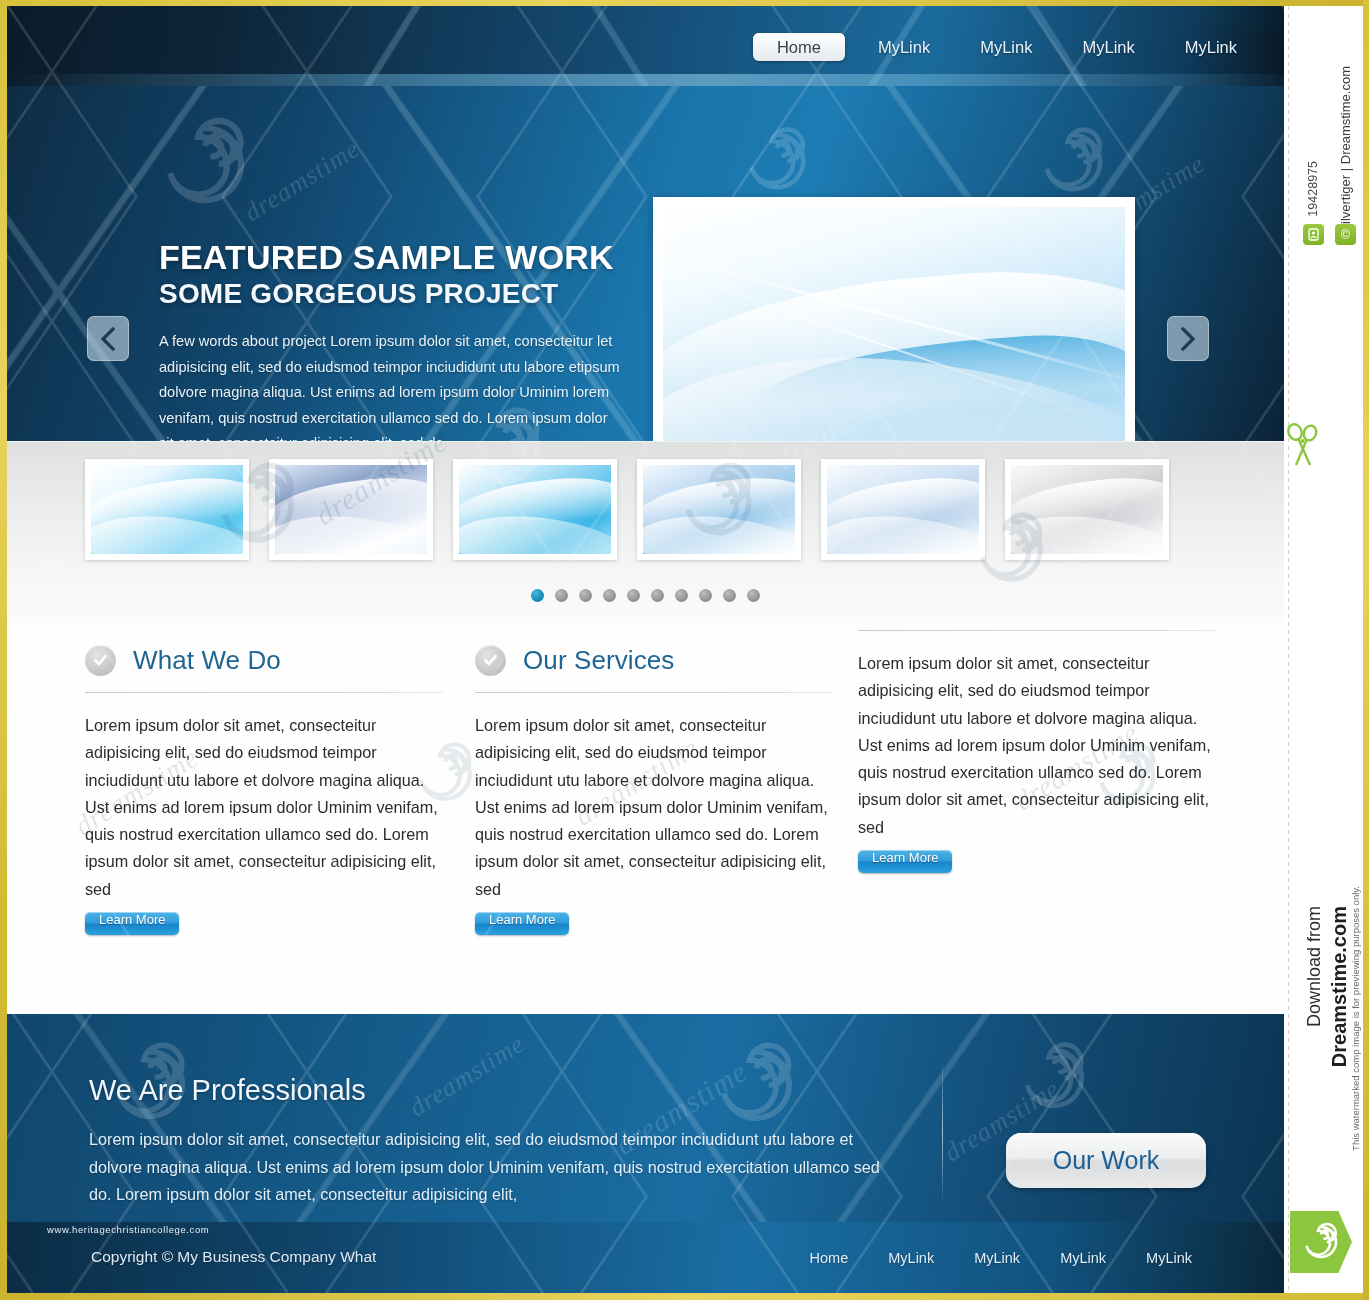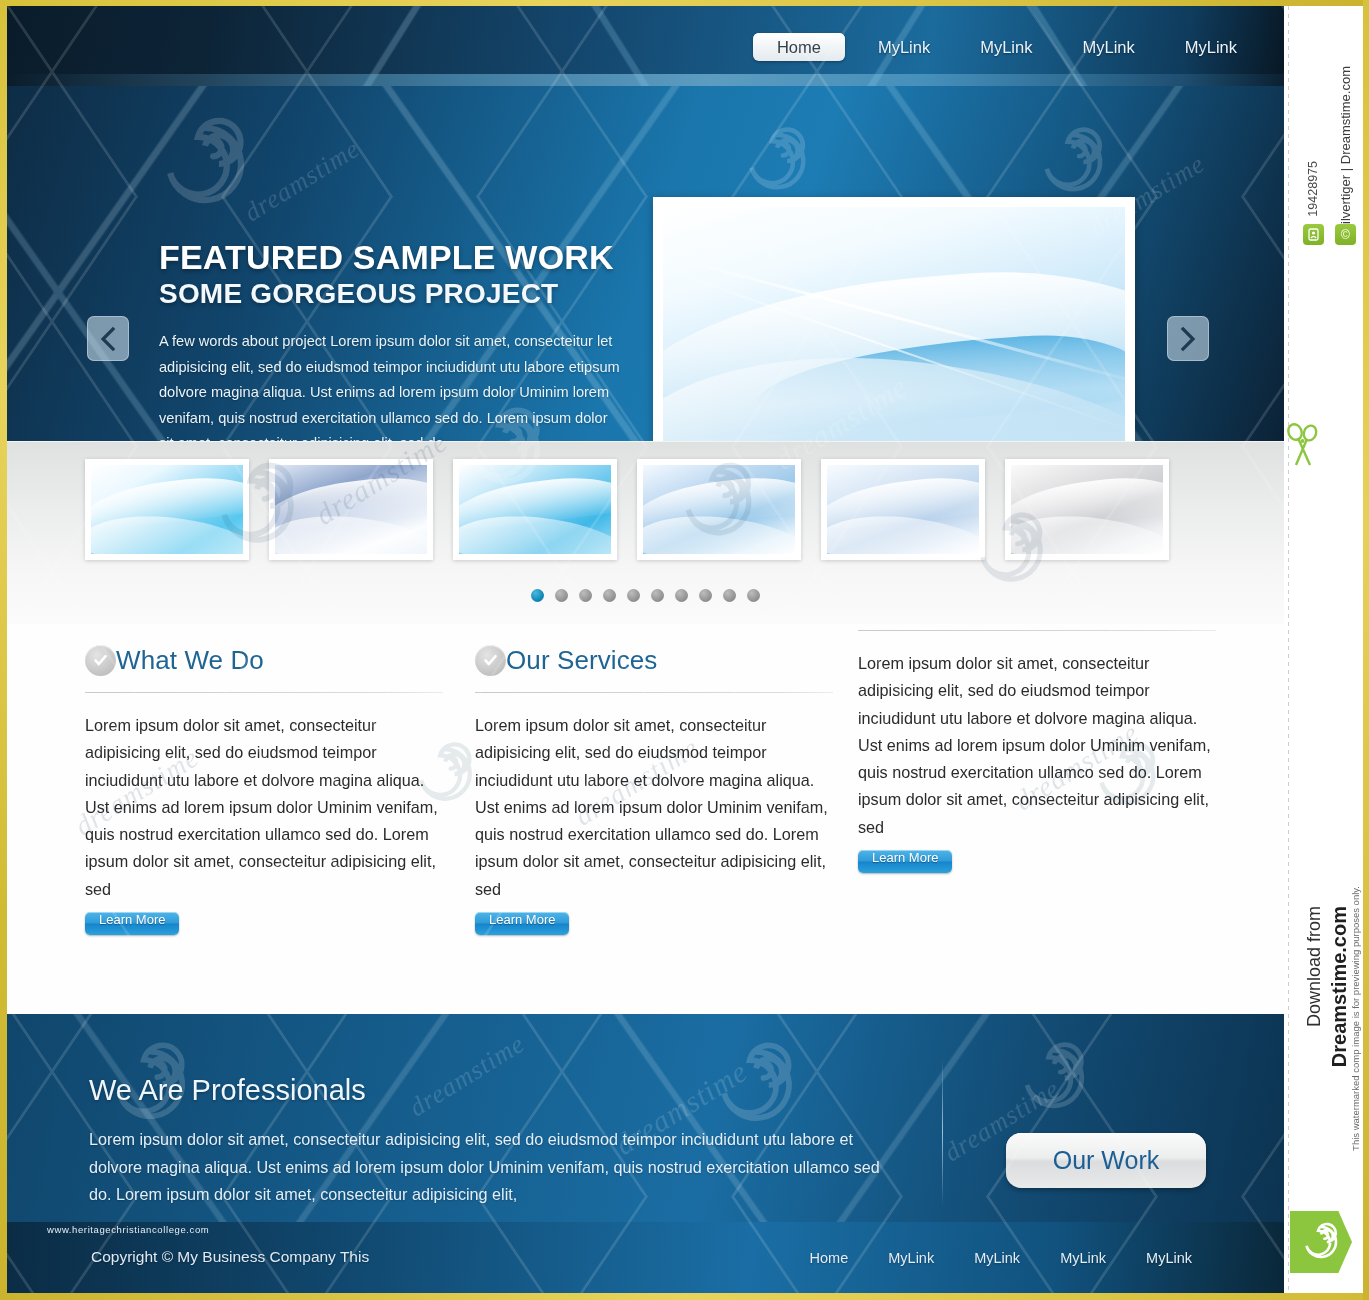--- a/index.html
+++ b/index.html
@@ -107,21 +107,21 @@
   .dots { position:absolute; left:0; right:0; top:148px; display:flex; justify-content:center; gap:11px; }
   .dot { width:13px; height:13px; border-radius:50%;
       background:radial-gradient(circle at 35% 30%, #bdbdbd, #8e8e8e 70%, #787878);
       box-shadow:0 1px 1px rgba(255,255,255,.9); }
   .dot.active { background:radial-gradient(circle at 35% 30%, #49b9dd, #0f85b5 65%, #0a6e99); }
 
   
   .content { position:relative; height:390px; background:#fefefe; }
   .col { position:absolute; top:0; width:358px; }
   .col.c1 { left:78px; } .col.c2 { left:468px; } .col.c3 { left:851px; }
-  .col-head { display:flex; align-items:center; height:62px; padding-top:10px; }
+  .col-head { display:flex; align-items:center; gap:17px; height:62px; padding-top:10px; }
   .check-circle { width:31px; height:31px; border-radius:50%;
       background:radial-gradient(circle at 38% 32%, #e4e4e4, #c6c6c6 62%, #b4b4b4);
       display:flex; align-items:center; justify-content:center; flex:0 0 auto;
       box-shadow:inset 0 1px 1px rgba(255,255,255,.7); }
   .col-title { font-size:26px; color:#1f6594; letter-spacing:.1px; white-space:nowrap; }
   .col-rule { height:1px; background:linear-gradient(90deg,#c9c9c9,#dcdcdc 85%,#ececec); margin-top:6px; }
   .col-body { margin-top:19px; font-size:16.2px; line-height:27.3px; color:#2b2b2b; }
   .learn { display:inline-block; margin-top:9px; padding:0 14px 8px; border-radius:5px;
       font-size:13px; color:#ffffff; text-shadow:0 1px 1px rgba(0,0,0,.35);
       background:linear-gradient(180deg,#4fb5e8 0%,#2e9ad8 48%,#1784cb 52%,#2aa2dd 100%);
@@ -312,21 +312,21 @@
 
     <div class="pro">
       <div class="pro-lines"></div>
       <div class="pro-title">We Are Professionals</div>
       <div class="pro-body">Lorem ipsum dolor sit amet, consecteitur adipisicing elit, sed do eiudsmod teimpor inciudidunt utu labore et dolvore magina aliqua. Ust enims ad lorem ipsum dolor Uminim venifam, quis nostrud exercitation ullamco  sed do.  Lorem ipsum dolor sit amet, consecteitur adipisicing elit,</div>
       <div class="pro-divider"></div>
     </div>
 
     <div class="botbar">
       <div class="wm-url">www.heritagechristiancollege.com</div>
-      <div class="copyright">Copyright © My Business Company This</div>
+      <div class="copyright">Copyright © My Business Company What</div>
       <div class="botnav">
         <span>Home</span>
         <span>MyLink</span>
         <span>MyLink</span>
         <span>MyLink</span>
         <span>MyLink</span>
       </div>
     </div>
 
     <div class="ourwork">Our Work</div>

